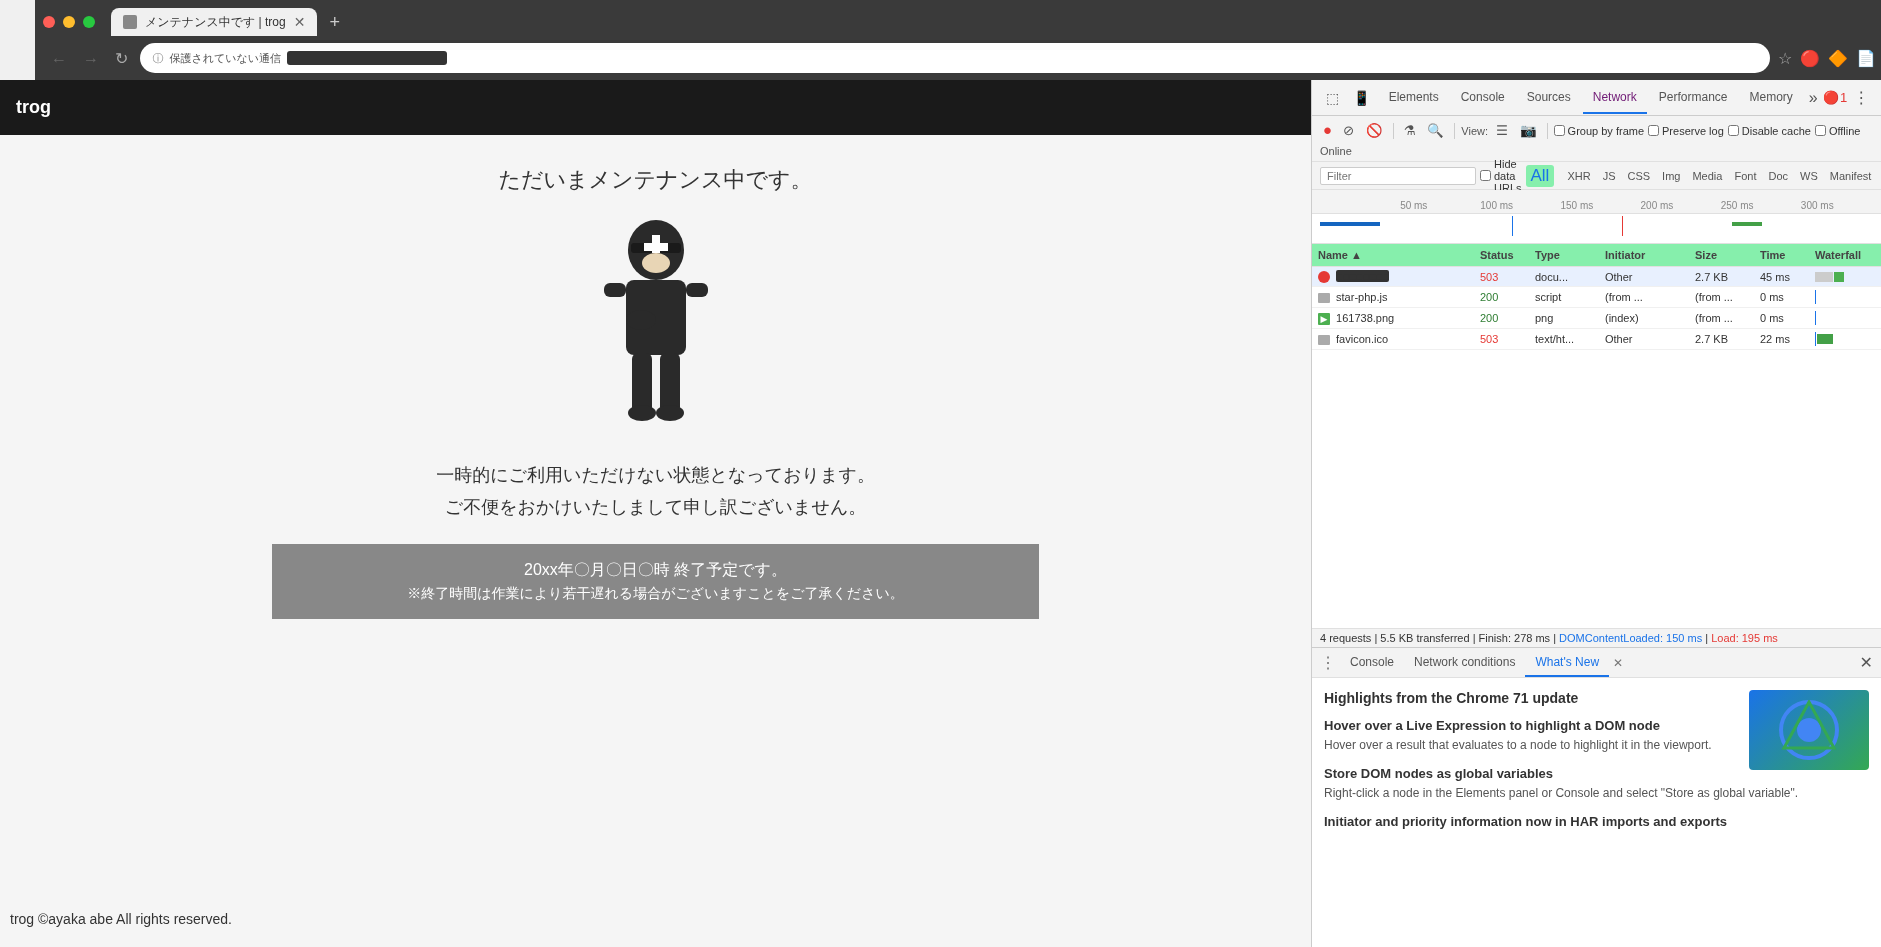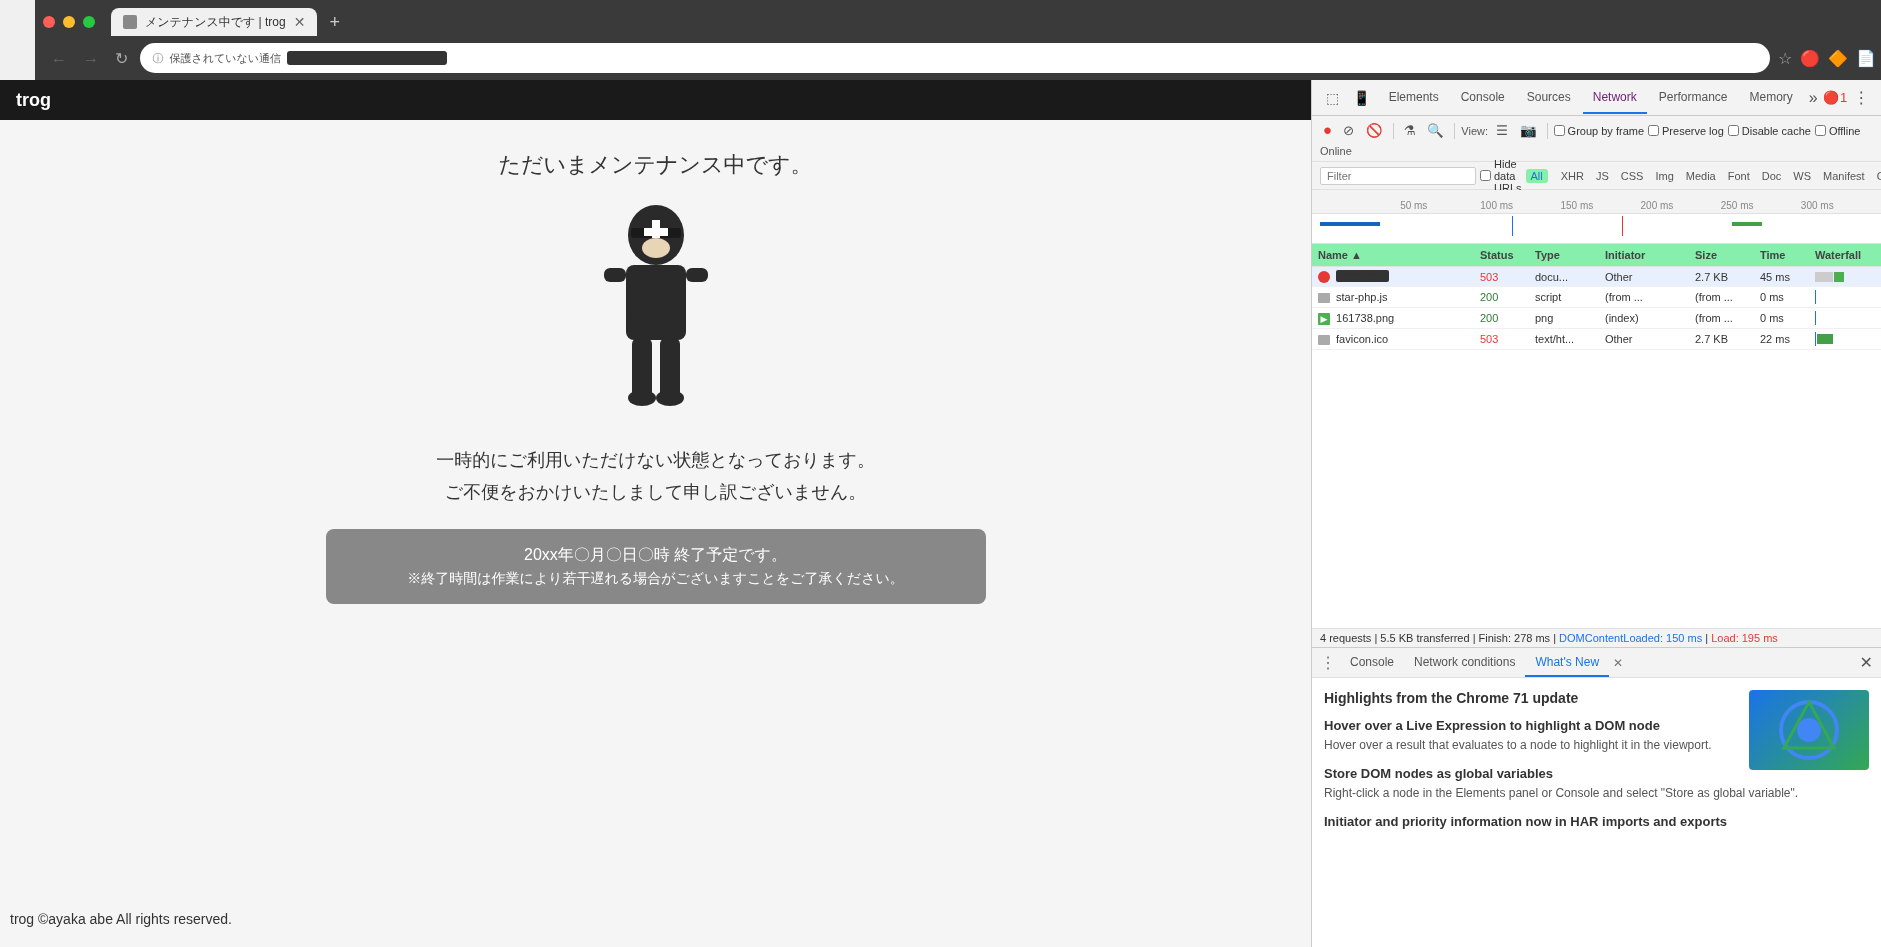--- a/index.html
+++ b/index.html
@@ -26,28 +26,28 @@
     .address-lock { color: #888; font-size: 11px; }
     .address-redacted { background: #333; border-radius: 3px; width: 160px; height: 14px; display: inline-block; }
     .address-actions { display: flex; gap: 8px; align-items: center; }
     .addr-icon { color: #aaa; font-size: 16px; }
 
     
     .main-layout { display: flex; height: calc(947px - 80px); }
 
     
     .page-content { flex: 1; background: #f5f5f5; display: flex; flex-direction: column; overflow: hidden; position: relative; }
-    .page-header { background: #1a1a1a; padding: 8px 16px; height: 40px; display: flex; align-items: center; }
+    .page-header { background: #1a1a1a; padding: 8px 16px; height: 55px; display: flex; align-items: center; }
     .site-title { color: #fff; font-size: 18px; font-weight: bold; }
     .page-body { flex: 1; display: flex; flex-direction: column; align-items: center; padding: 20px; background: #f5f5f5; }
     .maintenance-text { font-size: 22px; color: #333; margin-top: 10px; font-family: 'Hiragino Sans', 'Yu Gothic', sans-serif; }
     .maintenance-icon { margin: 20px 0; }
     .prisoner-icon { width: 120px; height: 220px; }
     .sub-text { text-align: center; font-size: 18px; color: #333; line-height: 1.8; font-family: 'Hiragino Sans', 'Yu Gothic', sans-serif; }
-    .maintenance-box { background: #888; border-radius: 8px; padding: 16px 40px; text-align: center; margin-top: 20px; width: 660px; }
+    .maintenance-box { background: #888; border-radius: 0; padding: 16px 40px; text-align: center; margin-top: 20px; width: 767px; }
     .maintenance-box .box-title { color: #fff; font-size: 16px; font-family: 'Hiragino Sans', 'Yu Gothic', sans-serif; }
     .maintenance-box .box-sub { color: #fff; font-size: 14px; font-family: 'Hiragino Sans', 'Yu Gothic', sans-serif; margin-top: 4px; }
     .page-footer { position: absolute; bottom: 20px; left: 10px; color: #333; font-size: 14px; }
 
     
     .devtools { width: 570px; background: #fff; border-left: 1px solid #ccc; display: flex; flex-direction: column; height: 100%; }
 
     
     .devtools-tabs { display: flex; align-items: center; background: #f3f3f3; border-bottom: 1px solid #ccc; height: 36px; padding: 0 8px; gap: 2px; overflow: hidden; }
     .devtools-icon-btn { background: none; border: none; cursor: pointer; padding: 4px 6px; color: #555; font-size: 14px; }
@@ -257,21 +257,21 @@
       </label>
       <span style="font-size:11px;color:#555;">Online</span>
     </div>
 
     <div class="filter-row">
       <input class="filter-input" type="text" placeholder="Filter" style="">
       <label class="filter-checkbox-label">
         <input type="checkbox" style="">
         <span>Hide data URLs</span>
       </label>
-      <span style="background:#86efac;color:#1a73e8;padding:1px 5px;font-size:11px;border-radius:3px;">All</span>
+      <span style="background:#86efac;color:#1a73e8;padding:1px 5px;font-size:17px;border-radius:3px;">All</span>
       <div class="filter-types">
         <span class="filter-type">XHR</span>
         <span class="filter-type">JS</span>
         <span class="filter-type">CSS</span>
         <span class="filter-type">Img</span>
         <span class="filter-type">Media</span>
         <span class="filter-type">Font</span>
         <span class="filter-type">Doc</span>
         <span class="filter-type">WS</span>
         <span class="filter-type">Manifest</span>

